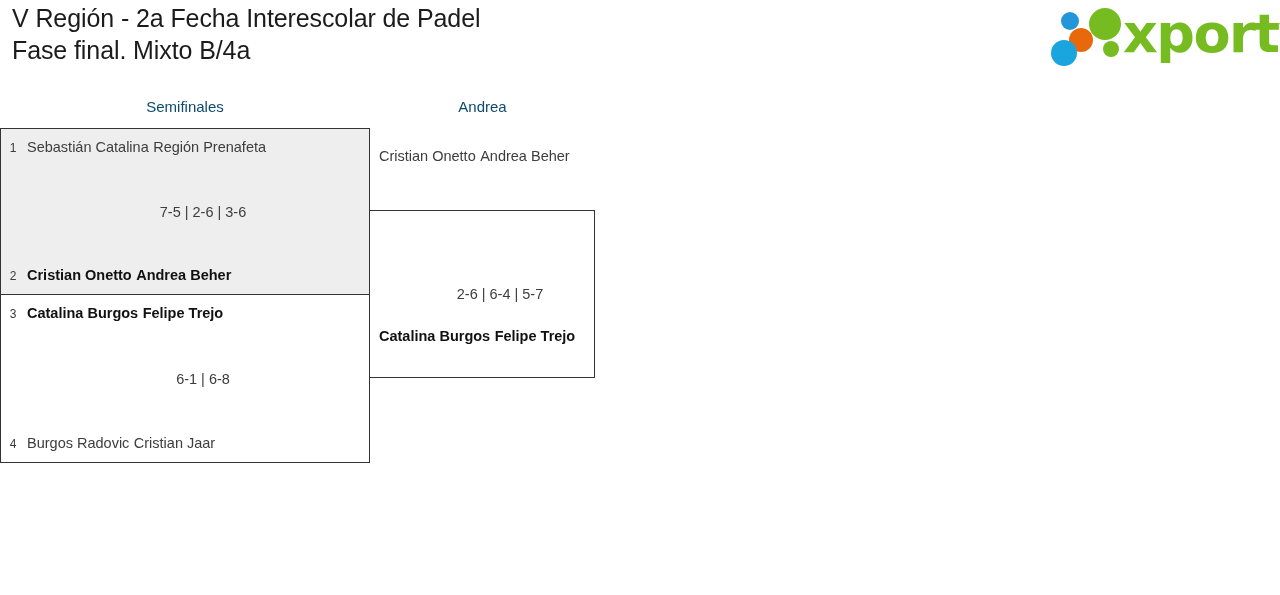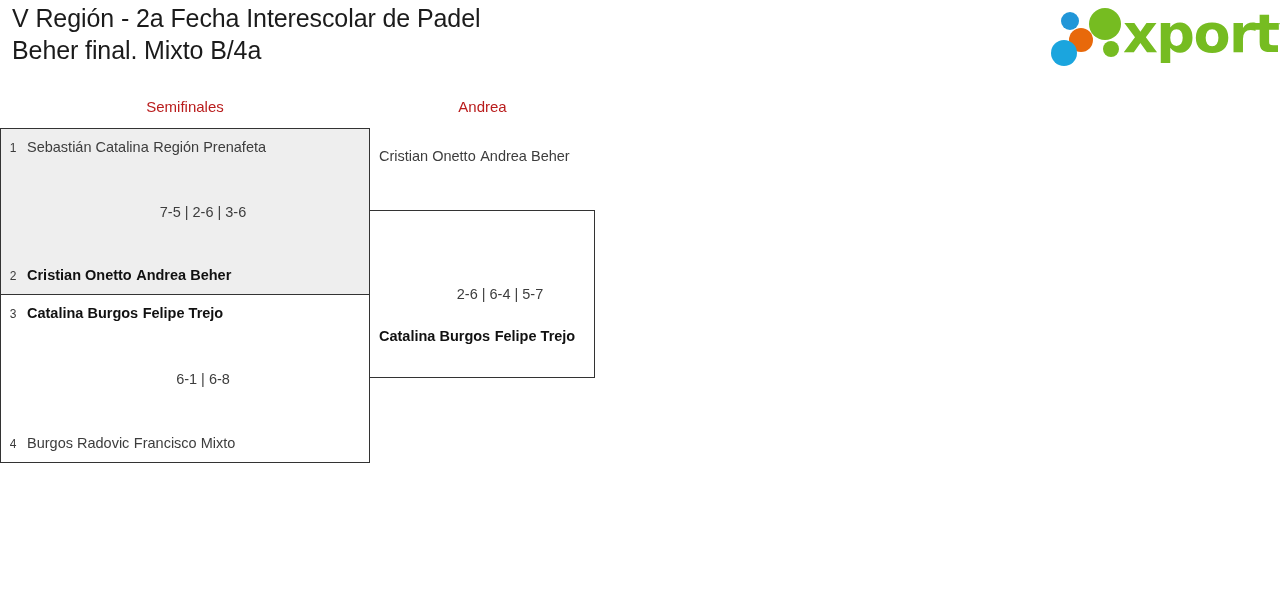--- a/index.html
+++ b/index.html
@@ -76,21 +76,21 @@
     color: #76bc21;
     letter-spacing: -1.5px;
     font-family: "DejaVu Sans", sans-serif;
   }
 
   
   .round-header {
     position: absolute;
     font-size: 15px;
     line-height: 20px;
-    color: #b91c1c;
+    color: #0c4a6e;
     text-align: center;
     font-weight: 400;
   }
   .round-header-sf { left: 0px;   top: 97px; width: 370px; }
   .round-header-f  { left: 370px; top: 97px; width: 225px; }
 
   
   .bracket {
     position: absolute;
     left: 0;
@@ -169,21 +169,21 @@
   }
   .match-final .team-bottom { bottom: 31px; }
 </style>
 </head>
 <body>
 
 <div class="page-header">
 
   <div class="title-block">
     <div class="title-line">V Región - 2a Fecha Interescolar de Padel</div>
-    <div class="title-line">Beher final. Mixto B/4a</div>
+    <div class="title-line">Fase final. Mixto B/4a</div>
   </div>
 
   <div class="brand-logo">
     <div class="logo-dots">
       <span class="dot dot-blue-sm"></span>
       <span class="dot dot-green-lg"></span>
       <span class="dot dot-orange"></span>
       <span class="dot dot-green-sm"></span>
       <span class="dot dot-blue-lg"></span>
     </div>
@@ -221,21 +221,21 @@
       <span class="players">
         <span class="player-name">Catalina Burgos</span>
         <span class="player-name">Felipe Trejo</span>
       </span>
     </div>
     <div class="score">6-1 | 6-8</div>
     <div class="team team-bottom">
       <span class="seed">4</span>
       <span class="players">
         <span class="player-name">Burgos Radovic</span>
-        <span class="player-name">Francisco Mixto</span>
+        <span class="player-name">Cristian Jaar</span>
       </span>
     </div>
   </div>
 
   <div class="match match-final">
     <div class="team team-top">
       <span class="players">
         <span class="player-name">Cristian Onetto</span>
         <span class="player-name">Andrea Beher</span>
       </span>

